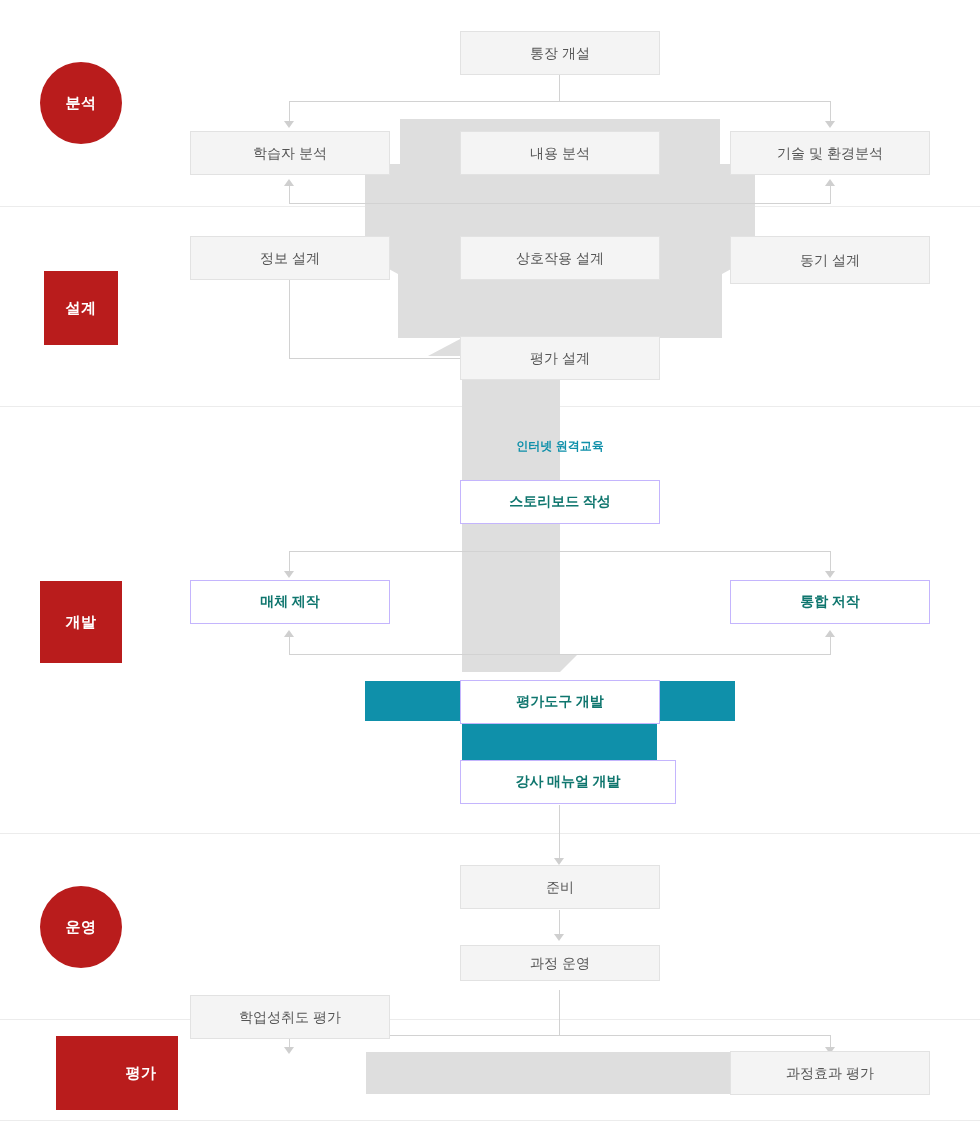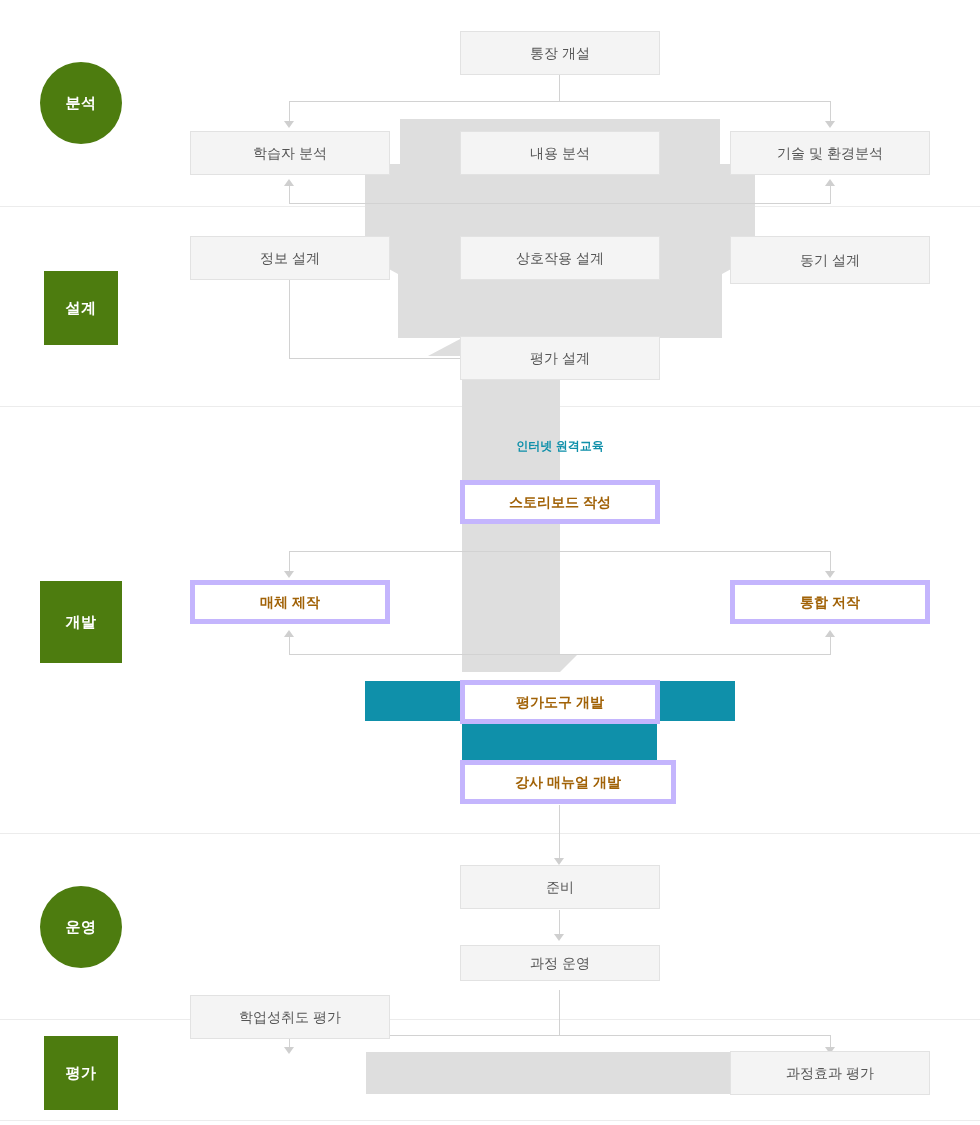--- a/index.html
+++ b/index.html
@@ -18,21 +18,21 @@
     position:absolute;
     left:0;
     width:980px;
     height:1px;
     background:#ececec;
   }
 
   
   .badge{
     position:absolute;
-    background:#4d7c0f;
+    background:#b91c1c;
     color:#ffffff;
     font-size:15px;
     font-weight:bold;
     display:flex;
     align-items:center;
     justify-content:center;
     letter-spacing:0.5px;
   }
   .badge.circle{border-radius:50%;}
 
@@ -64,23 +64,24 @@
     text-align:center;
     line-height:1.2;
   }
   .node.gray{
     background:#f4f4f4;
     border:1px solid #e2e2e2;
     color:#555555;
   }
   .node.teal{
     background:#ffffff;
-    border:5px solid #c4b5fd;
-    color:#a16207;
+    border:1px solid #c4b5fd;
+    color:#0f766e;
     font-weight:bold;
+    font-family:Liberation Serif, serif;
   }
 
   
   .ln{
     position:absolute;
     background:#d2d2d2;
   }
   .ln.v{width:1px;}
   .ln.h{height:1px;}
 
@@ -186,21 +187,21 @@
   </div>
   <div class="badge" style="left:44px; top:271px; width:74px; height:74px;">
     <span>설계</span>
   </div>
   <div class="badge" style="left:40px; top:581px; width:82px; height:82px;">
     <span>개발</span>
   </div>
   <div class="badge circle" style="left:40px; top:886px; width:82px; height:82px;">
     <span>운영</span>
   </div>
-  <div class="badge" style="left:44px; top:1036px; width:74px; height:74px;">
+  <div class="badge" style="left:56px; top:1036px; width:74px; height:74px;padding-left:48px;">
     <span>평가</span>
   </div>
 
   <div class="node gray" style="left:460px; top:31px; width:200px; height:44px;">
     <span>통장 개설</span>
   </div>
   <div class="node gray" style="left:190px; top:131px; width:200px; height:44px;">
     <span>학습자 분석</span>
   </div>
   <div class="node gray" style="left:460px; top:131px; width:200px; height:44px;">

